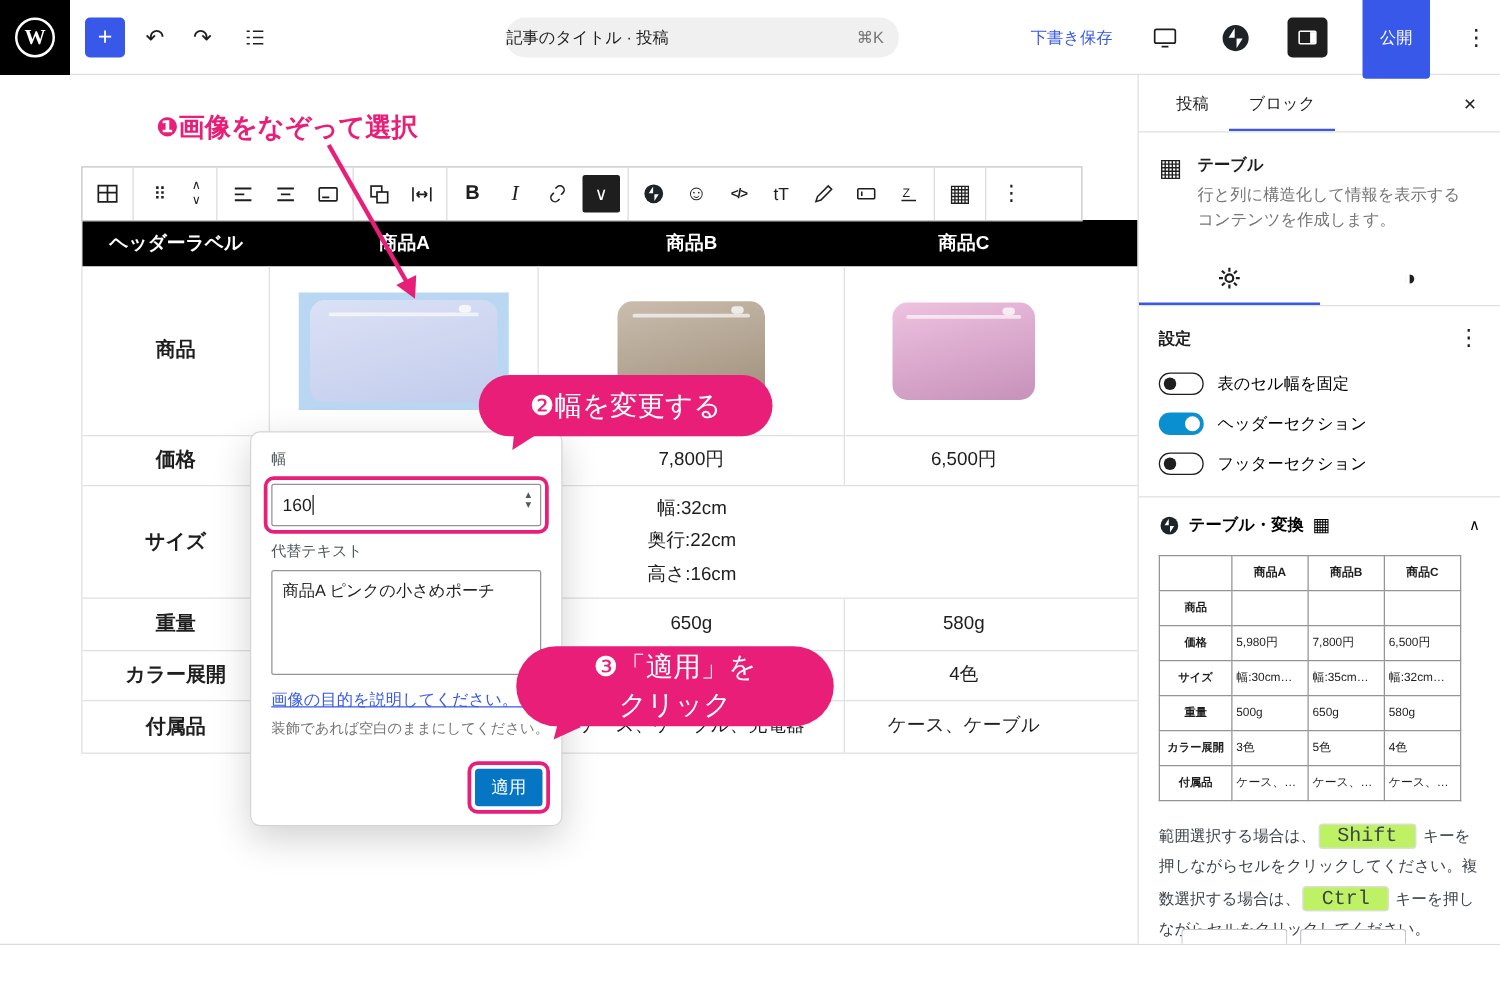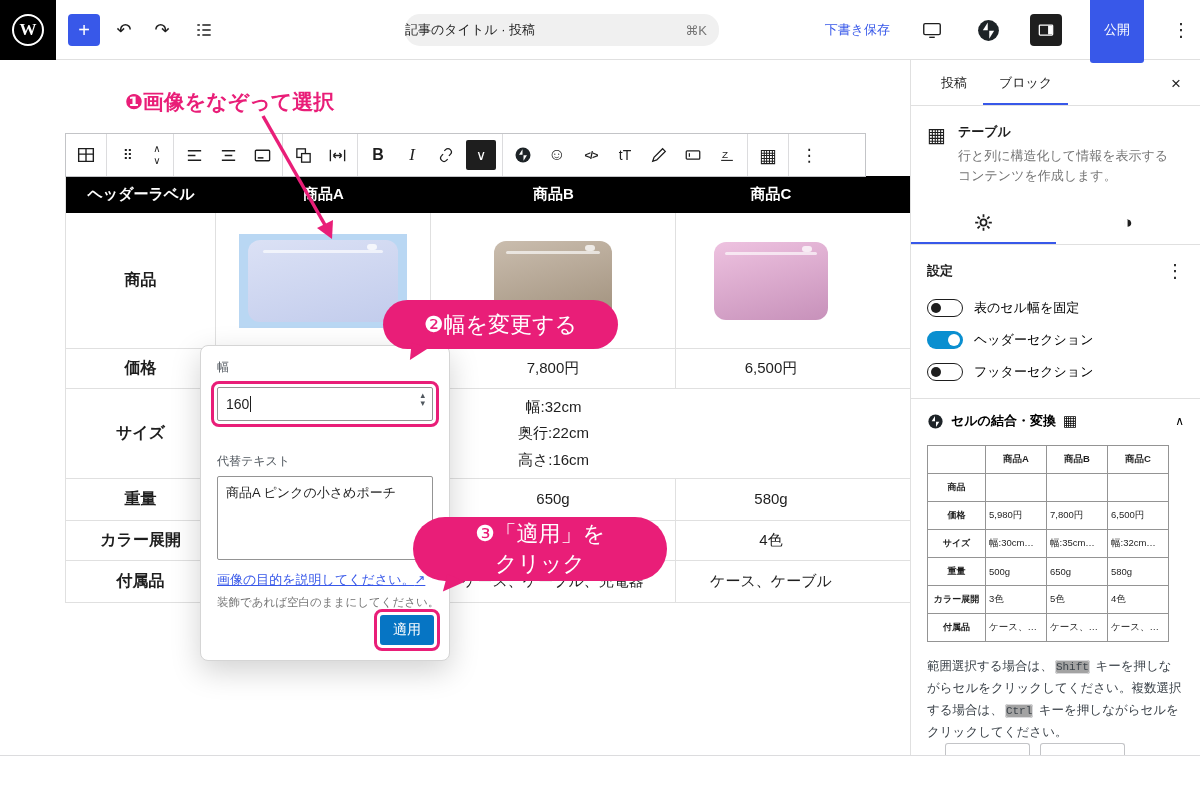--- a/index.html
+++ b/index.html
@@ -67,21 +67,21 @@
   .pb{width:118px;height:80px;background:linear-gradient(165deg,#cabdae,#a0907c)}
   .pc{width:114px;height:78px;background:linear-gradient(165deg,#eec2e0,#c791ba)}
 
   
   .popup{position:absolute;left:200px;top:285px;width:250px;height:316px;background:#fff;border:1px solid #d5d5d5;border-radius:8px;box-shadow:0 10px 30px rgba(0,0,0,.18);padding:13px 16px;z-index:20}
   .field-label{font-size:12px;color:#50575e}
   .pink-ring{border:3px solid #e91e78;border-radius:8px;padding:3px;margin:5px -6px 0 -6px}
   .w-input{position:relative;height:34px;border:1px solid #949494;border-radius:2px;background:#fff;display:flex;align-items:center;padding:0 8px;font-size:14px}
   .caret{width:1px;height:16px;background:#1e1e1e;margin-left:1px}
   .spinner{position:absolute;right:7px;top:4px;display:flex;flex-direction:column;line-height:.85;font-size:9px;color:#50575e}
-  .alt-label{margin-top:26px}
+  .alt-label{margin-top:6px}
   .alt-box{margin-top:6px;height:84px;border:1px solid #949494;border-radius:2px;padding:6px 8px;font-size:13px;line-height:1.5}
   .desc-link{display:inline-block;margin-top:11px;font-size:13px;color:#3858e9;text-decoration:underline;background:none;border:none;padding:0}
   .hint{margin-top:6px;font-size:11.5px;color:#757575;white-space:nowrap}
   .apply-wrap{position:absolute;right:9px;bottom:9px;border:3px solid #e91e78;border-radius:8px;padding:3px}
   .apply-btn{background:#0675c4;color:#fff;border:none;border-radius:3px;font-size:14px;padding:6px 13px}
 
   
   .sidebar{position:absolute;left:910px;top:60px;width:290px;height:695px;background:#fff;border-left:1px solid #e0e0e0;z-index:30}
   .sb-tabs{position:relative;height:46px;border-bottom:1px solid #e0e0e0;display:flex;align-items:stretch;padding-left:14px}
   .sb-tab{display:flex;align-items:center;justify-content:center;padding:0 16px;font-size:13px;color:#1e1e1e;background:none;border:none}
@@ -107,21 +107,21 @@
   .merge-head{display:flex;align-items:center;gap:7px;padding:13px 16px;background:none;border:none;width:100%}
   .mh-title{font-weight:bold;font-size:13px}
   .mh-table{font-size:15px}
   .mh-chevron{margin-left:auto;font-size:12px}
   table.mini{border-collapse:collapse;margin:2px 16px 14px;table-layout:fixed;width:242px}
   table.mini td{border:1px solid #949494;height:28px;font-size:9.5px;padding:1px 3px;overflow:hidden;white-space:nowrap;vertical-align:middle}
   table.mini td.h{font-weight:bold;text-align:center}
   table.mini td.l{font-weight:bold;text-align:center;font-size:9px}
   table.mini col.c0{width:58px}
   .help{padding:0 16px;font-size:12.5px;line-height:1.75;color:#3c434a}
-  .help kbd{font-family:"Liberation Mono",monospace;font-size:11px;background:#a3a3a3;border:1px solid #dcdcde;border-radius:3px;padding:0 0;margin:0 2px}
+  .help kbd{font-family:"Liberation Mono",monospace;font-size:16px;background:#bef264;border:1px solid #dcdcde;border-radius:3px;padding:0 14px;margin:0 2px}
   .stub-row{position:absolute;bottom:0;left:34px;display:flex;gap:10px}
   .stub-btn{width:85px;height:12px;background:#fff;border:1px solid #c3c4c7;border-bottom:none;border-radius:3px 3px 0 0}
 
   .bottom-line{position:absolute;top:755px;left:0;right:0;border-top:1px solid #dcdcde}
   svg{display:block}
 </style>
 </head>
 <body>
 
 <header class="topbar">
@@ -433,21 +433,21 @@
   </button>
 
   <div class="sb-divider"></div>
 
   <button class="merge-head">
     <svg width="17" viewBox="0 0 24 24">
         <circle cx="12" cy="12" r="10" fill="#1d2327"></circle>
         <path d="M11.3 4.2v7.5H6.6z" fill="#fff"></path>
         <path d="M12.7 19.8v-7.5h4.7z" fill="#fff"></path>
       </svg>
-    <span class="mh-title">セルの結合・変換</span>
+    <span class="mh-title">テーブル・変換</span>
     <span class="mh-table">▦</span>
     <span class="mh-chevron">∧</span>
   </button>
 
   <table class="mini">
     <colgroup>
         <col class="c0">
         <col>
         <col>
         <col>

